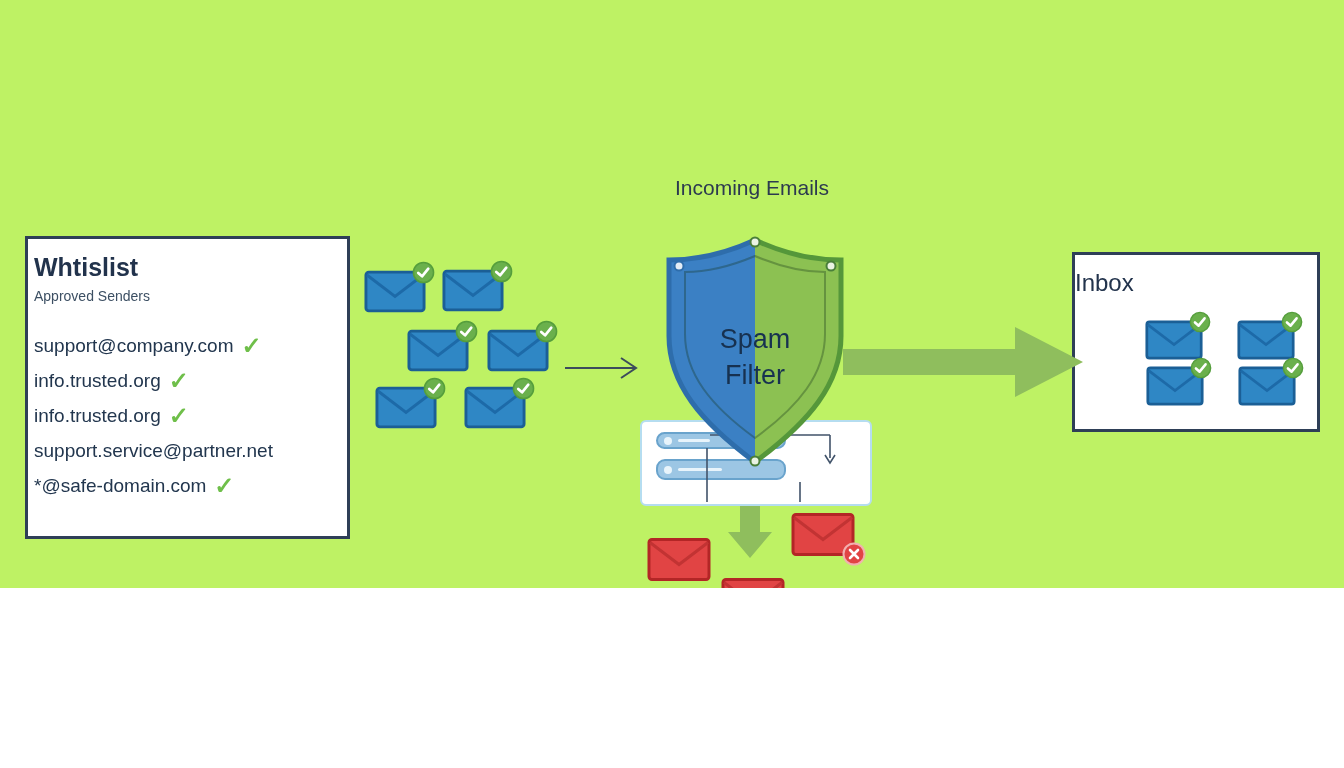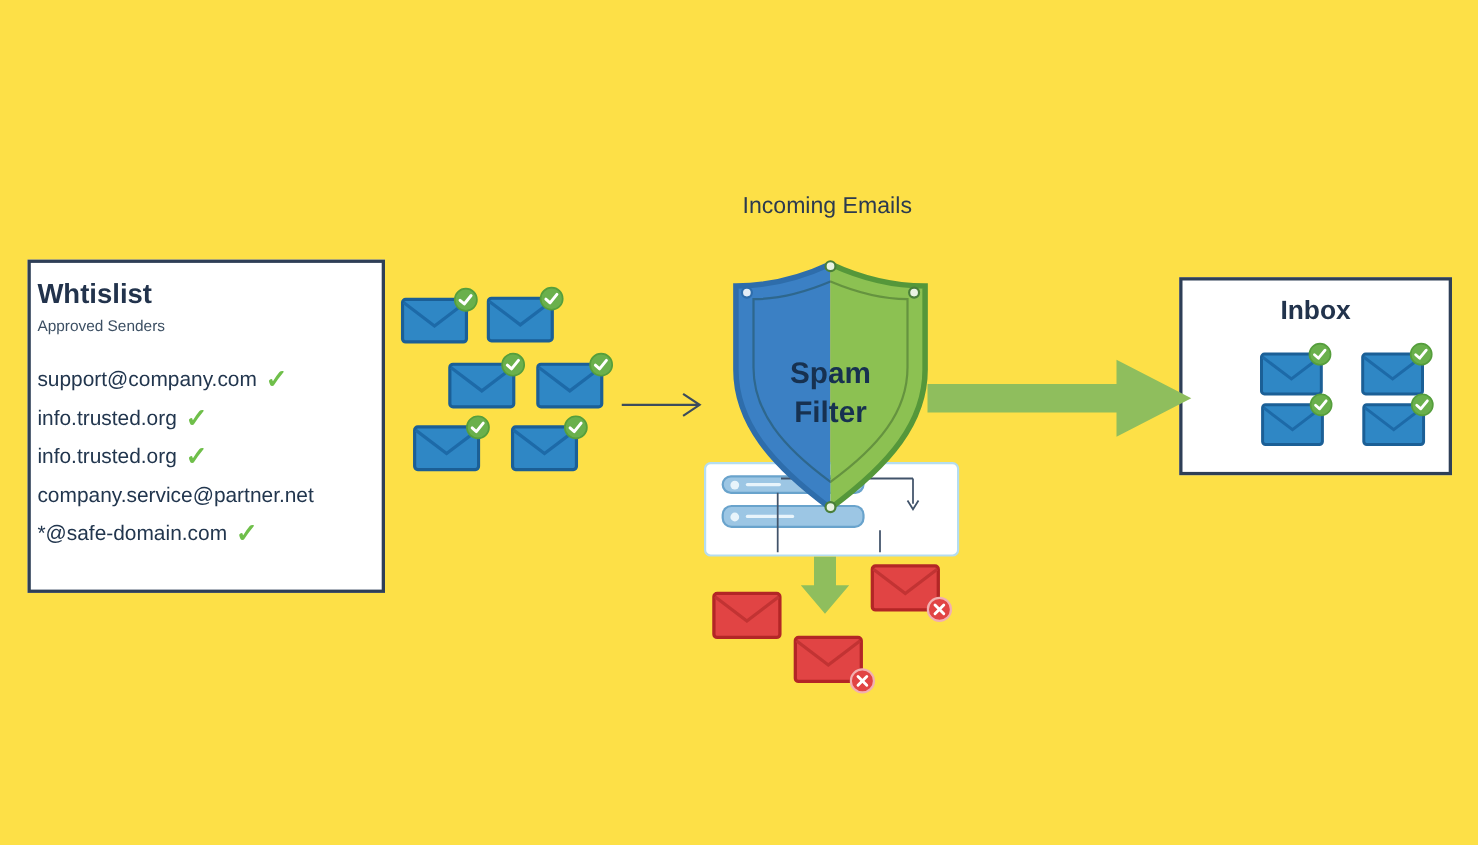--- a/index.html
+++ b/index.html
@@ -1,48 +1,48 @@
 <!DOCTYPE html>
 <html><head>
 <meta charset="utf-8">
 <style>
   html,body{margin:0;padding:0;background:#ffffff;}
-  .canvas{position:relative;width:1344px;height:768px;background:#fde047;overflow:hidden;
+  .canvas{position:relative;width:1344px;height:588px;background:#bef264;overflow:hidden;
           font-family:"Liberation Sans", sans-serif;color:#23344d;}
 
   
   .incoming-title{position:absolute;left:602px;top:176px;width:300px;text-align:center;
                   font-size:21px;font-weight:500;color:#2c3a4f;}
 
   
   .wl-box{position:absolute;left:25px;top:236px;width:325px;height:303px;
           border:3px solid #2e3f57;background:#fff;box-sizing:border-box;padding:14px 6px;}
   .wl-title{font-size:25px;font-weight:bold;color:#22334c;}
   .wl-subtitle{font-size:14px;color:#3c4f63;margin-top:6px;}
   .wl-list{margin-top:24px;}
   .wl-row{display:flex;align-items:center;height:35px;}
   .wl-text{font-size:19px;font-weight:500;color:#22364e;}
   .wl-check{font-size:24px;font-weight:bold;color:#6fbf4a;width:28px;text-align:right;}
 
   
   .inbox-box{position:absolute;left:1072px;top:252px;width:248px;height:180px;
              border:3px solid #2e3f57;background:#fff;box-sizing:border-box;}
-  .inbox-title{position:absolute;left:0;top:14px;width:100%;text-align:center;
-               font-size:24px;font-weight:bold;color:#22334c;}
+  .inbox-title{position:absolute;left:0;top:14px;width:100%;text-align:left;
+               font-size:24px;font-weight:normal;color:#22334c;}
 
   
   .env{position:absolute;z-index:2;}
   .env svg{display:block;}
   .badge{position:absolute;width:23px;height:23px;right:-9px;top:-9px;}
   .badge.br{top:auto;right:-10px;bottom:-8px;}
 
   
   .shield-wrap{position:absolute;left:653px;top:232px;width:204px;height:240px;z-index:3;}
   .shield-label{position:absolute;left:0;top:90px;width:100%;text-align:center;
-                font-size:27px;font-weight:bold;color:#173150;line-height:1.32;}
+                font-size:27px;font-weight:normal;color:#173150;line-height:1.32;}
 
   
   .thin-arrow{position:absolute;left:565px;top:350px;z-index:1;}
   .big-arrow{position:absolute;left:843px;top:323px;z-index:2;}
   .down-arrow{position:absolute;left:728px;top:506px;z-index:1;}
   .server-box{position:absolute;left:640px;top:420px;width:232px;height:86px;
               border:2px solid #b5ddf0;border-radius:6px;background:#fff;box-sizing:border-box;z-index:1;}
   .server-bar{position:absolute;border-radius:9px;background:#9cc6e4;border:2px solid #69a3cc;box-sizing:border-box;}
   .server-dot{position:absolute;width:8px;height:8px;border-radius:50%;background:#e8f4fb;}
   .server-line{position:absolute;height:3px;border-radius:2px;background:#e8f4fb;}
@@ -65,21 +65,21 @@
       </div>
       <div class="wl-row">
         <span class="wl-text">info.trusted.org</span>
         <span class="wl-check">✓</span>
       </div>
       <div class="wl-row">
         <span class="wl-text">info.trusted.org</span>
         <span class="wl-check">✓</span>
       </div>
       <div class="wl-row">
-        <span class="wl-text">company.service@partner.net</span>
+        <span class="wl-text">support.service@partner.net</span>
         <span class="wl-check"></span>
       </div>
       <div class="wl-row">
         <span class="wl-text">*@safe-domain.com</span>
         <span class="wl-check">✓</span>
       </div>
     </div>
   </div>
 
   <div class="env" style="left:364px;top:270px;">

